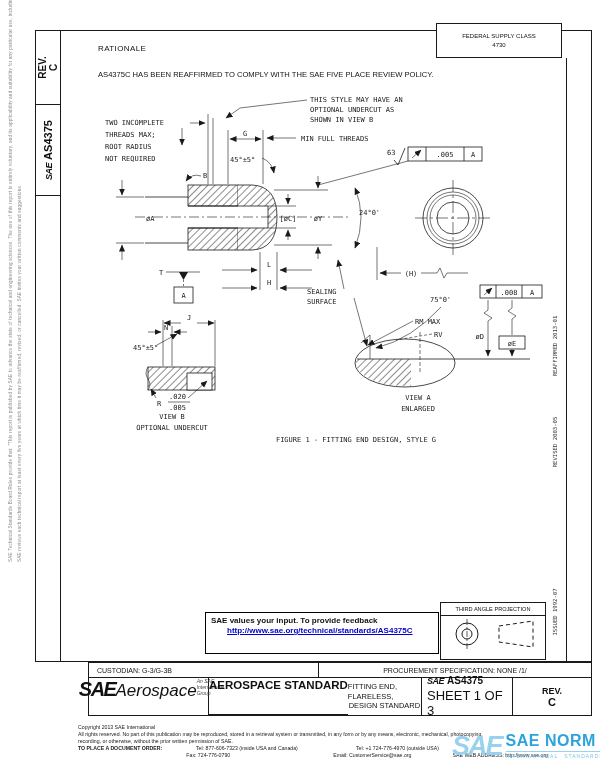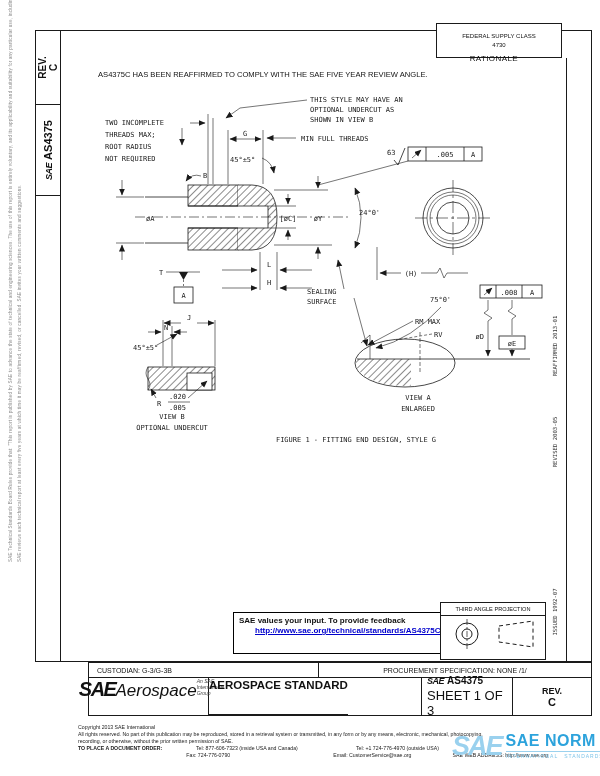--- a/index.html
+++ b/index.html
@@ -44,22 +44,22 @@
 
 <div class="box" style="left:60px;top:30px;width:532px;height:632px;"></div>
 
 <div class="abs" style="left:566px;top:58px;width:0;height:604px;border-left:1px solid #1a1a1a;"></div>
 
 <div class="box" style="left:436px;top:23px;width:126px;height:35px;display:flex;flex-direction:column;align-items:center;justify-content:center;font-size:6px;line-height:1.4;">
   <span>FEDERAL SUPPLY CLASS</span>
   <span>4730</span>
 </div>
 
-<div class="abs" style="left:98px;top:54px;width:420px;text-align:right;font-size:8px;letter-spacing:.4px;">RATIONALE</div>
-<div class="abs" style="left:98px;top:70px;width:460px;font-size:7.6px;">AS4375C HAS BEEN REAFFIRMED TO COMPLY WITH THE SAE FIVE YEAR REVIEW ANGLE.</div>
+<div class="abs" style="left:98px;top:44px;width:420px;text-align:left;font-size:8px;letter-spacing:.4px;">RATIONALE</div>
+<div class="abs" style="left:98px;top:70px;width:460px;font-size:7.6px;">AS4375C HAS BEEN REAFFIRMED TO COMPLY WITH THE SAE FIVE PLACE REVIEW POLICY.</div>
 
 <svg class="abs" style="left:60px;top:92px;" width="506" height="360" viewBox="0 0 506 360">
   <defs>
     <marker id="ar" markerWidth="8" markerHeight="8" refX="6.5" refY="3" orient="auto-start-reverse" markerUnits="userSpaceOnUse">
       <path d="M0,0 L7,3 L0,6 Z" fill="#1a1a1a"></path>
     </marker>
     <pattern id="h45" width="5" height="5" patternUnits="userSpaceOnUse" patternTransform="rotate(45)">
       <rect width="5" height="5" fill="#fff"></rect>
       <line x1="0" y1="0" x2="0" y2="5" stroke="#1a1a1a" stroke-width="1"></line>
     </pattern>
@@ -276,21 +276,21 @@
     <text x="112" y="338" text-anchor="middle">OPTIONAL UNDERCUT</text>
   </g>
 
   <text x="296" y="350" text-anchor="middle" font-size="8">FIGURE 1 - FITTING END DESIGN, STYLE G</text>
 </svg>
 
 <div class="vtext datecol" style="left:552px;top:392px;">REAFFIRMED 2013-01</div>
 <div class="vtext datecol" style="left:552px;top:488px;">REVISED 2003-05</div>
 <div class="vtext datecol" style="left:552px;top:658px;">ISSUED 1992-07</div>
 
-<div class="abs fb" style="left:205px;top:612px;width:222px;height:34px;margin-left:28px;">
+<div class="abs fb" style="left:205px;top:612px;width:222px;height:34px;">
   <span style="display:block;">SAE values your input. To provide feedback</span>
   <a>http://www.sae.org/technical/standards/AS4375C</a>
 </div>
 
 <div class="box" style="left:440px;top:602px;width:106px;height:58px;">
   <div style="border-bottom:1.2px solid #1a1a1a;font-size:5.6px;text-align:center;padding:3px 0;">THIRD ANGLE PROJECTION</div>
   <svg width="104" height="36" viewBox="0 0 104 36">
     <circle cx="26" cy="18" r="11" fill="none" stroke="#1a1a1a" stroke-width="1"></circle>
     <circle cx="26" cy="18" r="5" fill="none" stroke="#1a1a1a" stroke-width="1"></circle>
     <line x1="26" y1="3" x2="26" y2="33" stroke="#1a1a1a" stroke-width=".7" stroke-dasharray="6 2 2 2"></line>
@@ -309,20 +309,24 @@
 
 <div class="abs" style="left:88px;top:677px;width:504px;height:39px;border:1.2px solid #1a1a1a;box-sizing:border-box;display:flex;">
   <div class="cell" style="width:120px;display:flex;flex-direction:row;justify-content:center;padding-left:6px;">
     <div style="white-space:nowrap;">
       <span class="tb-sae">SAE</span><span class="tb-aero">Aerospace</span>
     </div>
     <span style="font-size:5px;font-style:italic;color:#444;">An SAE International Group</span>
   </div>
   <div class="cell" style="width:213px;display:flex;flex-direction:row;">
     <div style="border-bottom:1.2px solid #1a1a1a;text-align:center;font-weight:bold;font-size:11.5px;padding:1px 0;">AEROSPACE STANDARD</div>
+    <div style="flex:1;display:flex;flex-direction:column;align-items:center;justify-content:center;font-size:7.5px;line-height:1.25;">
+      <span>FITTING END, FLARELESS,</span>
+      <span>DESIGN STANDARD</span>
+    </div>
   </div>
   <div class="cell" style="width:91px;display:flex;flex-direction:column;justify-content:center;padding-left:5px;gap:2px;">
     <div style="white-space:nowrap;display:flex;align-items:baseline;gap:3px;">
       <span class="small-sae">SAE</span>
       <span style="font-weight:bold;font-size:10px;">AS4375</span>
     </div>
     <span style="font-size:13px;">SHEET 1 OF 3</span>
   </div>
   <div style="flex:1;display:flex;flex-direction:column;align-items:center;justify-content:center;font-weight:bold;">
     <span style="font-size:9px;">REV.</span>

